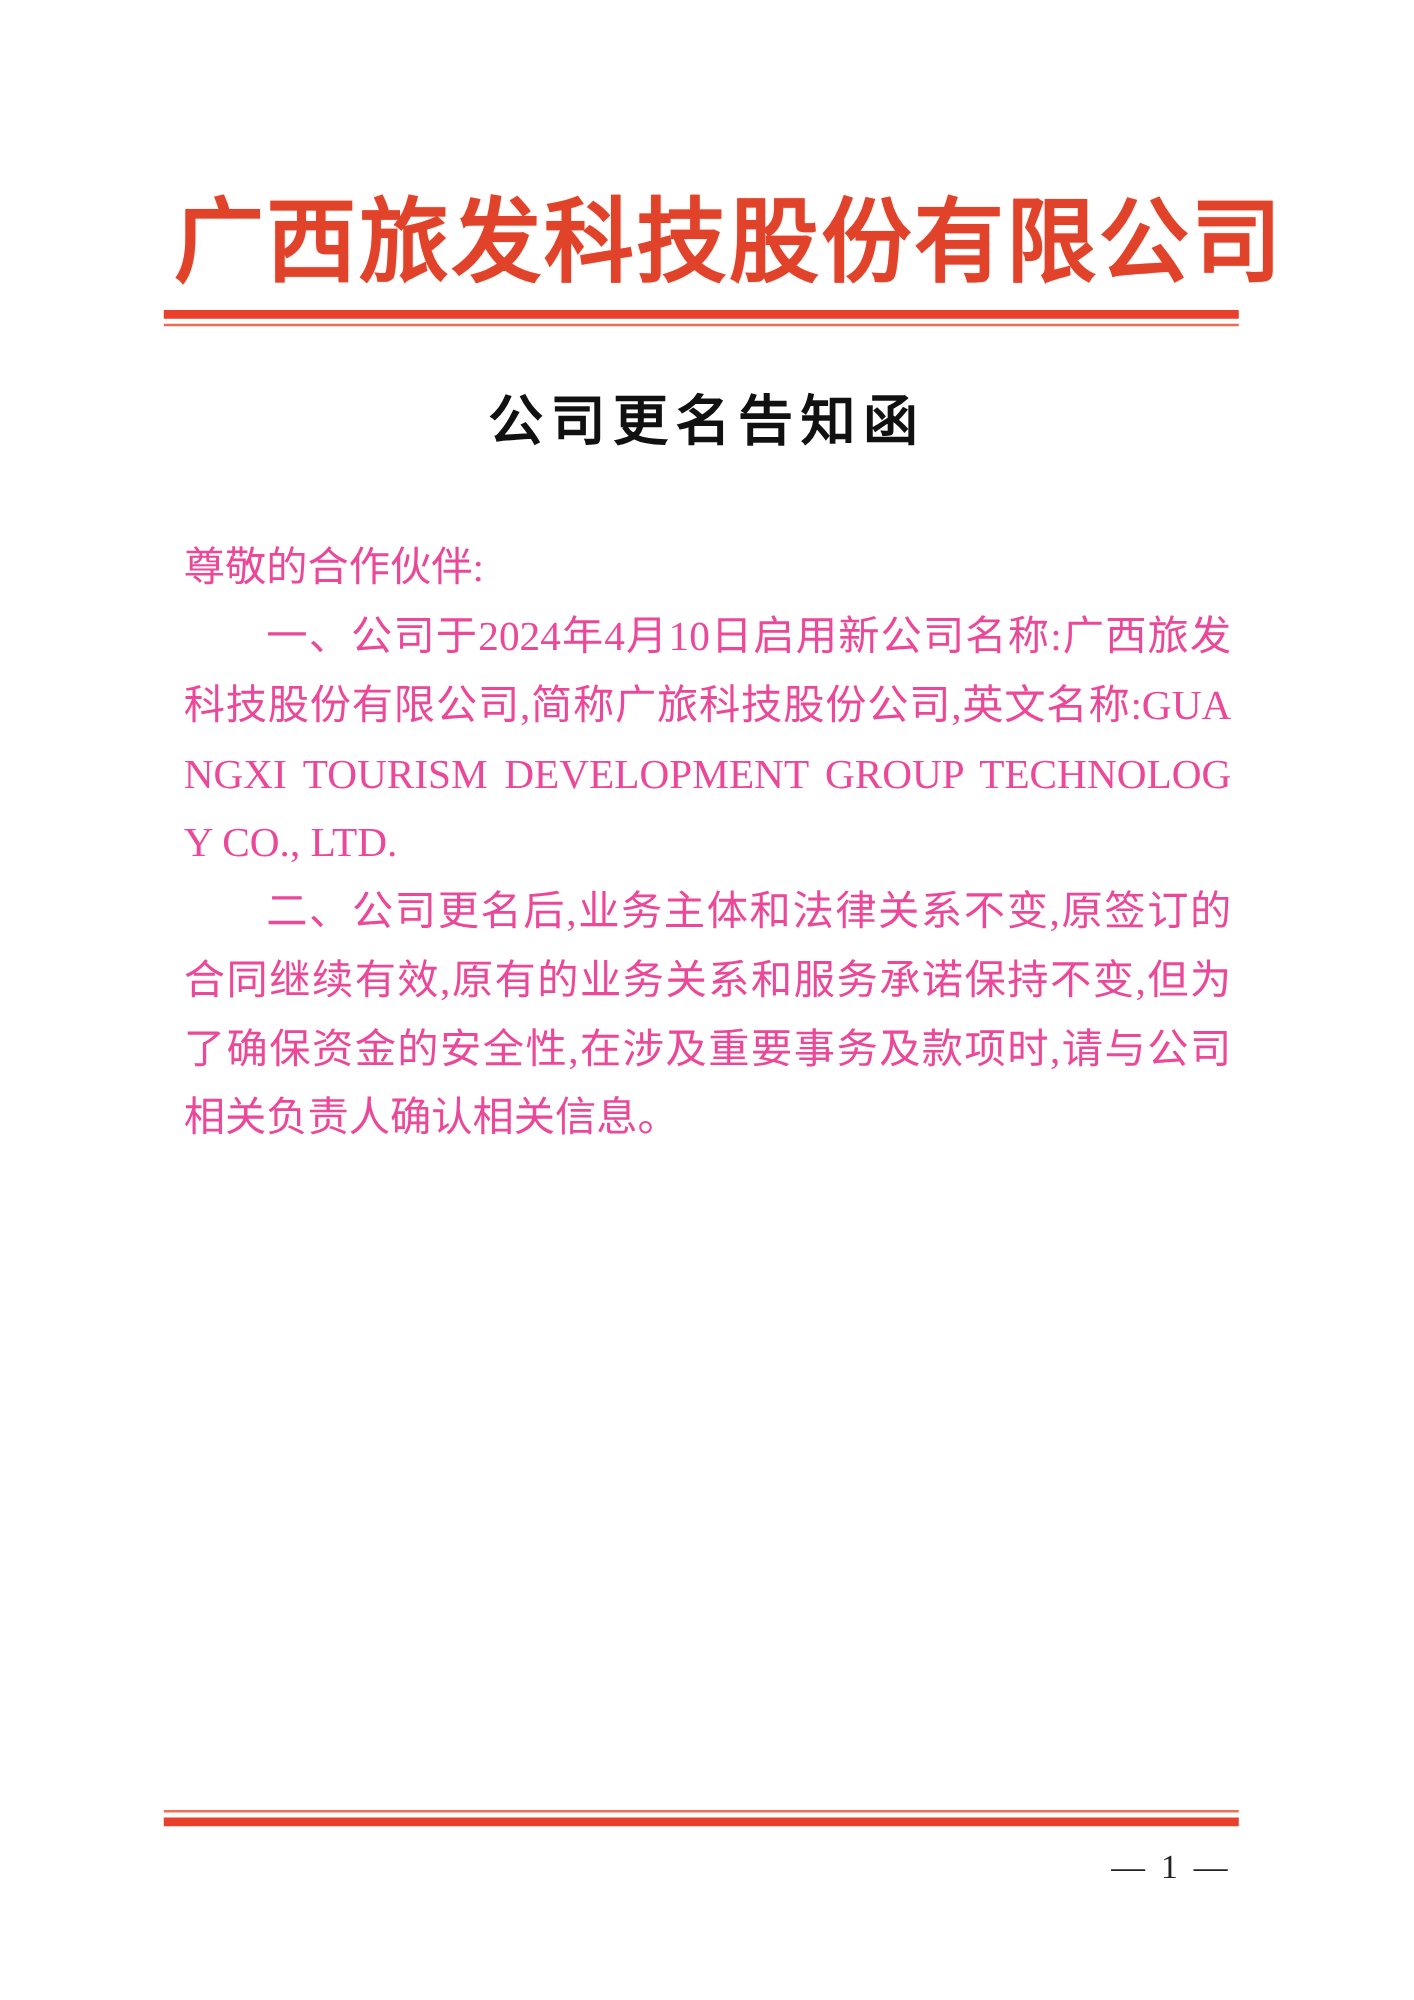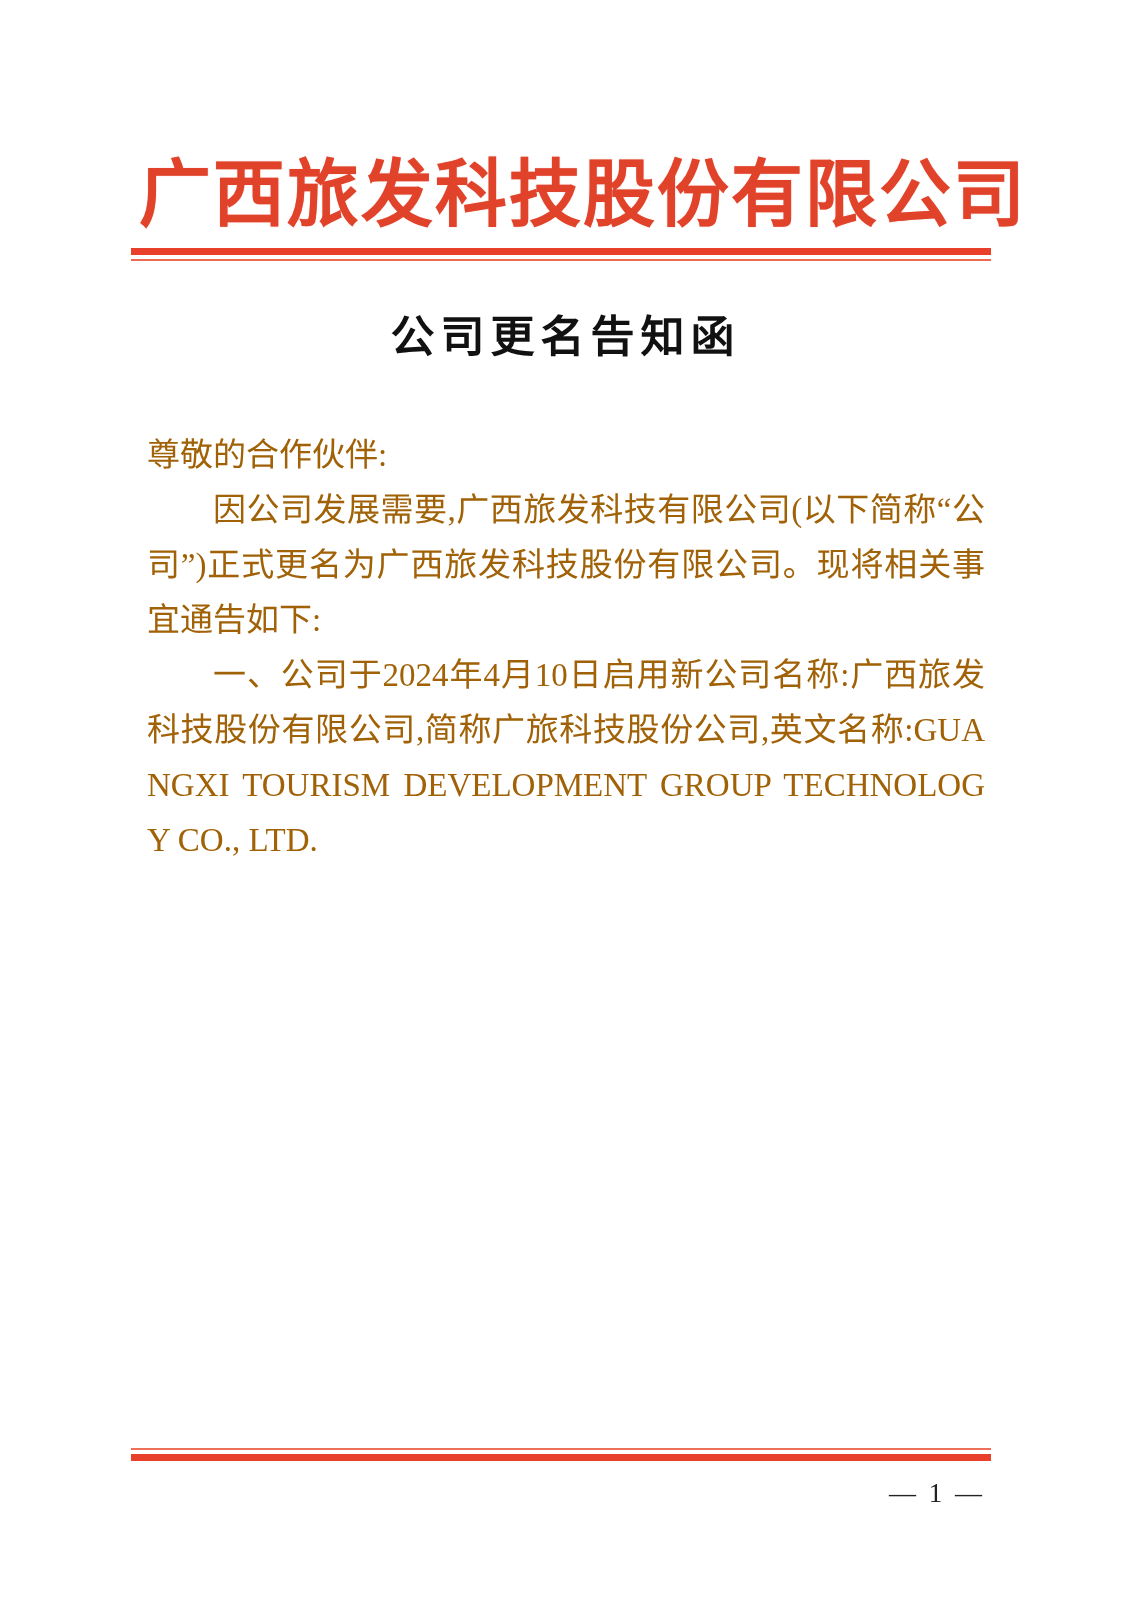--- a/index.html
+++ b/index.html
@@ -85,21 +85,21 @@
   
   .body-block {
     position: absolute;
     left: 147px;
     top: 428px;
     width: 838px;
   }
   .para {
     font-size: 33px;
     line-height: 55px;
-    color: #a16207;
+    color: #ec4899;
     text-align: justify;
     text-justify: inter-character;
     margin: 0;
     font-family: "Liberation Serif", "DejaVu Serif", serif;
     word-break: break-all;
   }
   .para.indent {
     text-indent: 66px;
   }
   .para.salutation {
@@ -155,24 +155,24 @@
     <div class="rule-thick"></div>
     <div class="rule-gap"></div>
     <div class="rule-thin"></div>
   </div>
 
   <div class="doc-title">公司更名告知函</div>
 
   <div class="body-block">
     <p class="para salutation">尊敬的合作伙伴:</p>
 
-    <p class="para indent">因公司发展需要,广西旅发科技有限公司(以下简称“公司”)正式更名为广西旅发科技股份有限公司。现将相关事宜通告如下:</p>
 
     <p class="para indent">一、公司于2024年4月10日启用新公司名称:广西旅发科技股份有限公司,简称广旅科技股份公司,英文名称:GUANGXI TOURISM DEVELOPMENT GROUP TECHNOLOGY CO., LTD.</p>
 
+    <p class="para indent">二、公司更名后,业务主体和法律关系不变,原签订的合同继续有效,原有的业务关系和服务承诺保持不变,但为了确保资金的安全性,在涉及重要事务及款项时,请与公司相关负责人确认相关信息。</p>
 
 
 
   </div>
 
   <div class="rule-wrap-bottom">
     <div class="rule-thin"></div>
     <div class="rule-gap"></div>
     <div class="rule-thick"></div>
   </div>

